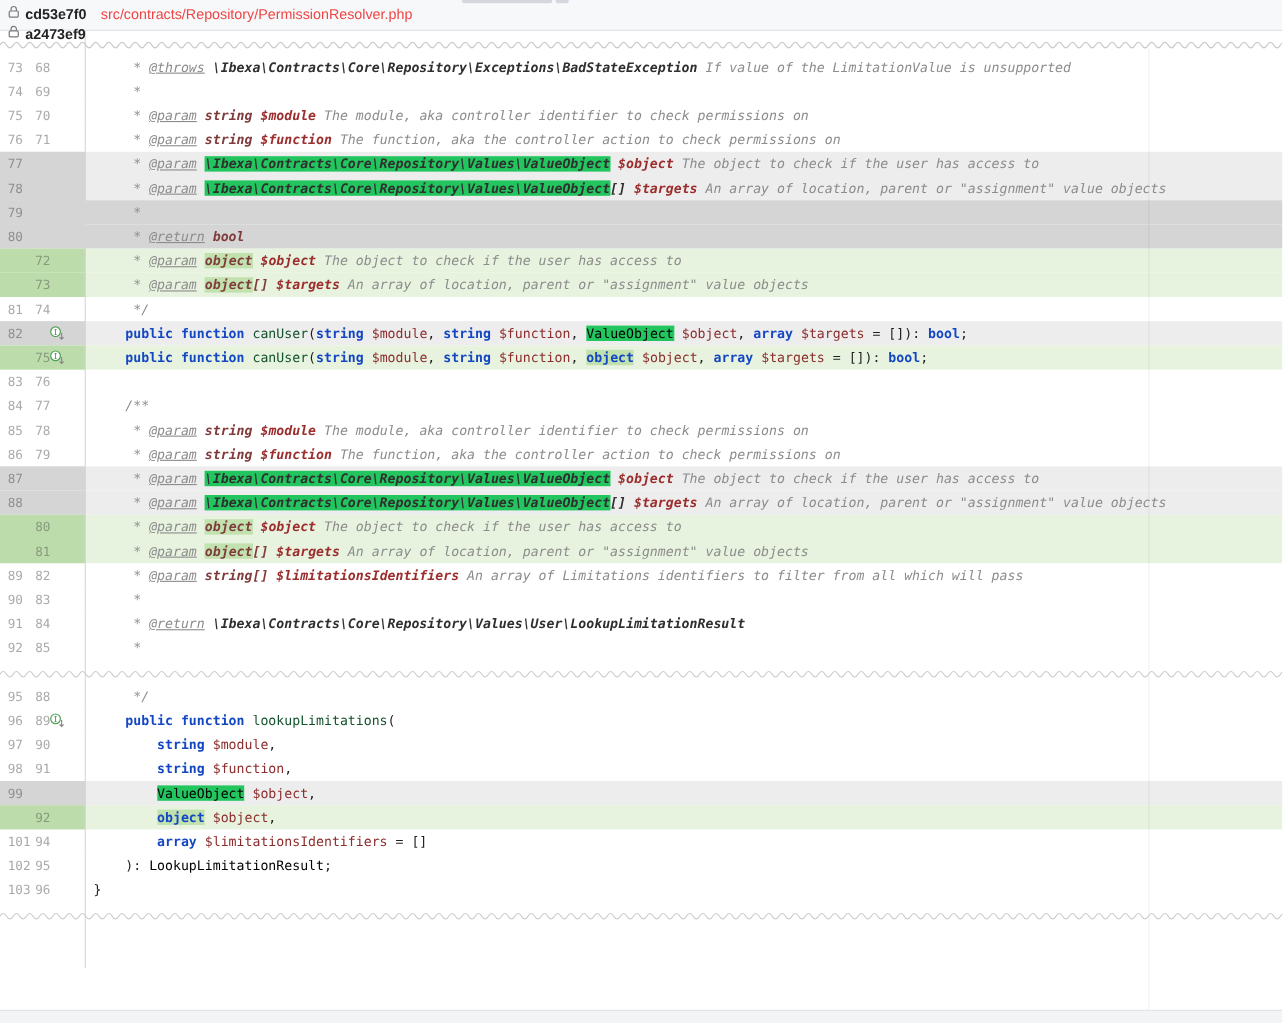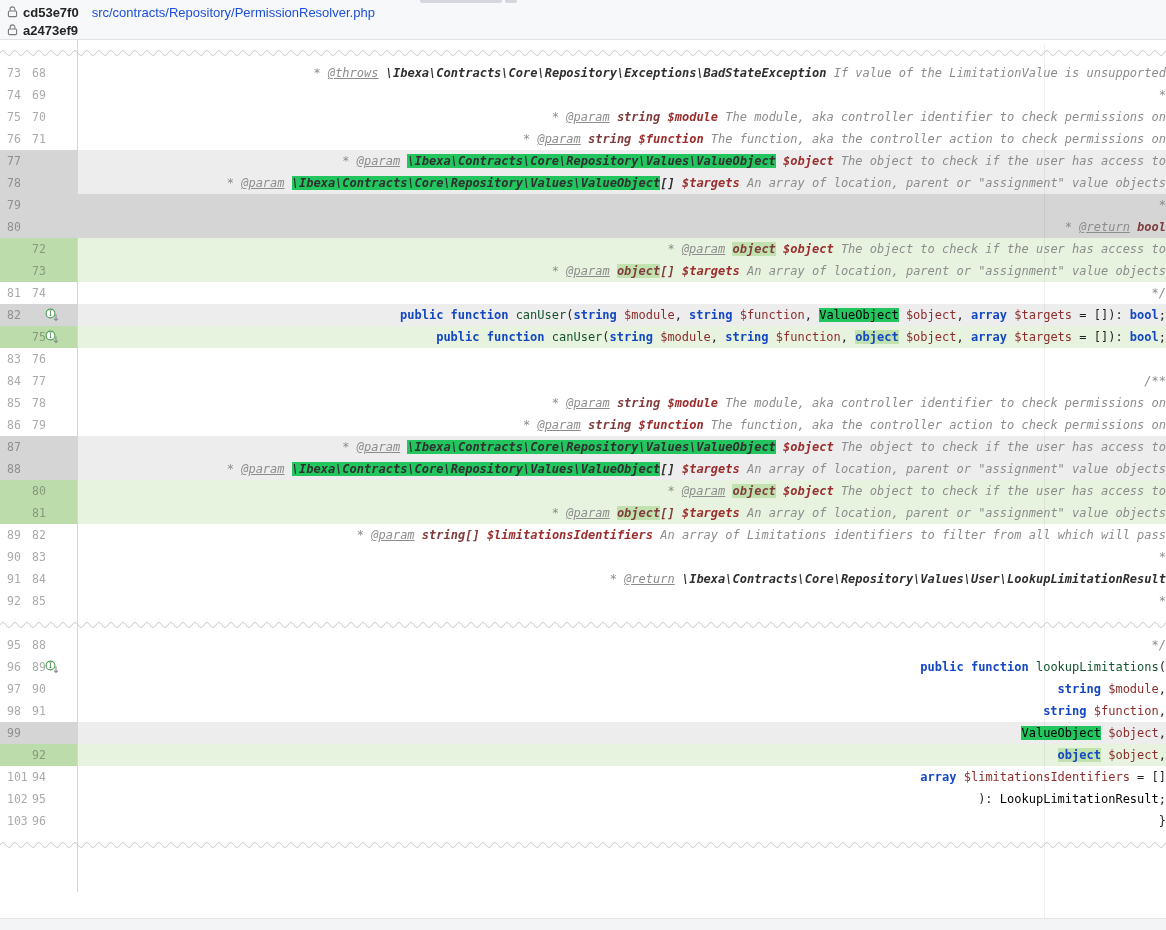--- a/index.html
+++ b/index.html
@@ -1,29 +1,29 @@
 <!DOCTYPE html>
 <html><head>
 <meta charset="utf-8">
 <style>
   html,body{margin:0;padding:0;background:#fff;}
   #app{position:relative;width:1166px;height:930px;overflow:hidden;background:#ffffff;
        font-family:"Liberation Sans",sans-serif;}
   
-  .hdr{position:relative;height:40px;background:#f7f8fa;border-bottom:1px solid #e0e2e6;box-sizing:border-box;z-index:6;}
+  .hdr{position:relative;height:28px;background:#f7f8fa;border-bottom:1px solid #e0e2e6;box-sizing:border-box;z-index:6;}
   .hdr-row{position:absolute;left:7px;display:flex;align-items:center;gap:5px;height:19px;}
   .hdr-row.r1{top:3px;}
   .hdr-row.r2{top:21px;}
   .hash{font-size:13px;font-weight:bold;color:#232323;}
-  .fpath{font-size:13px;color:#1d4ed8;margin-left:8px;}
+  .fpath{font-size:13px;color:#ef4444;margin-left:8px;}
   .lock{flex:none;}
   .topmark{position:absolute;top:0;height:3px;background:#d6d6df;border-radius:0 0 2px 2px;z-index:7;}
   
   #rows{position:relative;}
-  .row{height:22px;display:flex;position:relative;justify-content:space-between;}
+  .row{height:22px;display:flex;position:relative;}
   .gutter{width:77px;flex:none;position:relative;border-right:1px solid #d6d6d6;box-sizing:content-box;}
   .code{padding-left:7px;white-space:pre;position:relative;z-index:2;
         font-family:"DejaVu Sans Mono","Liberation Mono",monospace;font-size:12px;line-height:22px;color:#1f1f1f;}
   .num{position:absolute;top:0;line-height:22px;font-family:"DejaVu Sans Mono",monospace;font-size:11.5px;color:#aaaaaa;}
   .n1{left:7px;} .n2{left:32px;}
   .gicon{position:absolute;left:45px;top:4px;}
   
   .del{background:#ededed;}      .del .gutter{background:#d5d5d5;}
   .delfull{background:#d5d5d5;}  .delfull .gutter{background:#d5d5d5;}
   .add{background:#e7f3df;}      .add .gutter{background:#bddcac;}

